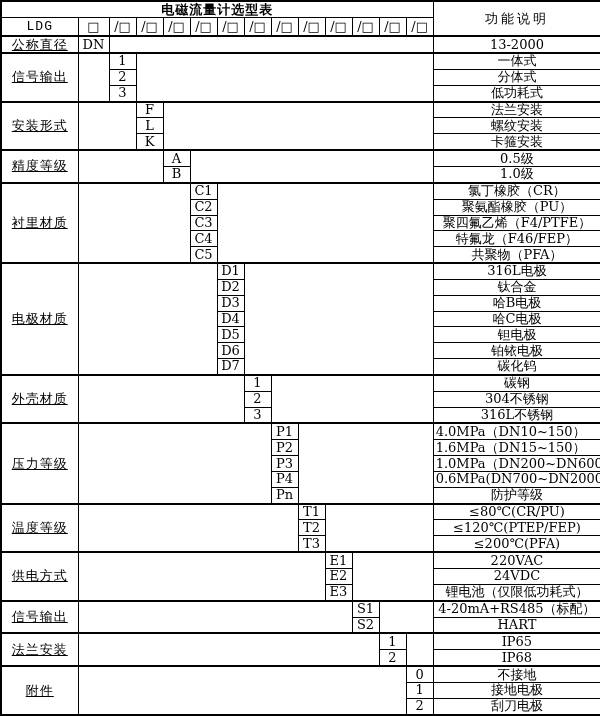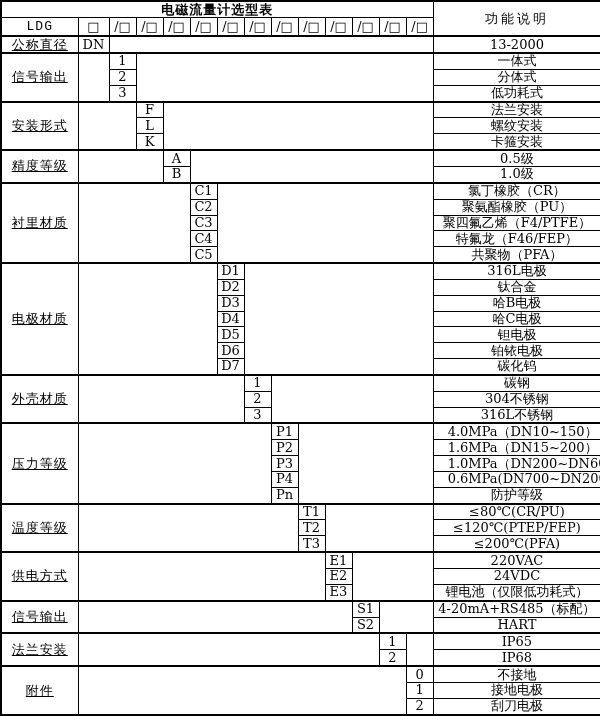--- a/index.html
+++ b/index.html
@@ -27,21 +27,21 @@
   tr.r-title > td{height:15px;}
   tr.r-ldg > td{height:17px;}
   tr.r-dn > td{height:15px;}
   .title-cell{font-size:13.5px;letter-spacing:1px;font-weight:bold;}
   .fn-header{font-size:13.5px;letter-spacing:3px;}
   .cat-name{font-size:13.5px;letter-spacing:1px;text-decoration:underline;}
   .ldg-cell{text-align:left;padding-left:9px;font-size:13px;letter-spacing:1px;font-family:Liberation Mono, monospace;}
   .box-cell{font-size:12px;}
   .code-cell{font-size:12px;margin-top:27px;}
   .desc-cell{font-size:13px;}
-  .desc-cell.left{text-align:left;padding-left:14px;}
+  .desc-cell.left{text-align:left;padding-left:2px;}
   .spacer{background:#ffffff;}
 </style>
 </head>
 <body>
 
 <div>
   <table class="sel">
     <colgroup>
       <col style="width:77px">
       <col style="width:31px">
@@ -198,21 +198,21 @@
         </tr>
         <tr class="sec">
           <td class="cat-name" rowspan="5">压力等级</td>
           <td class="spacer" colspan="7" rowspan="5"></td>
           <td class="code-cell">P1</td>
           <td class="spacer" colspan="5" rowspan="5"></td>
           <td class="desc-cell left">4.0MPa（DN10~150）</td>
         </tr>
         <tr>
           <td class="code-cell">P2</td>
-          <td class="desc-cell left">1.6MPa（DN15~200）</td>
+          <td class="desc-cell left">1.6MPa（DN15~150）</td>
         </tr>
         <tr>
           <td class="code-cell">P3</td>
           <td class="desc-cell left">1.0MPa（DN200~DN600）</td>
         </tr>
         <tr>
           <td class="code-cell">P4</td>
           <td class="desc-cell left">0.6MPa(DN700~DN2000)</td>
         </tr>
         <tr>

